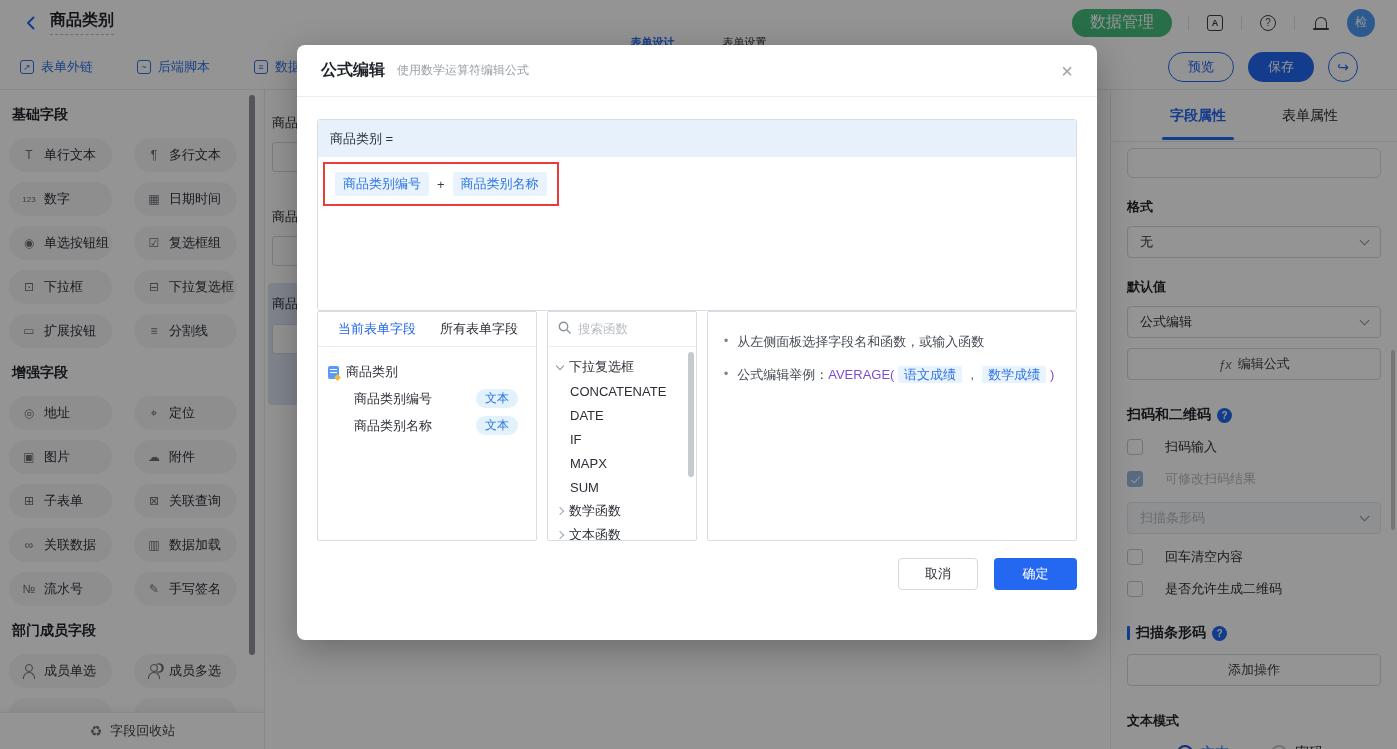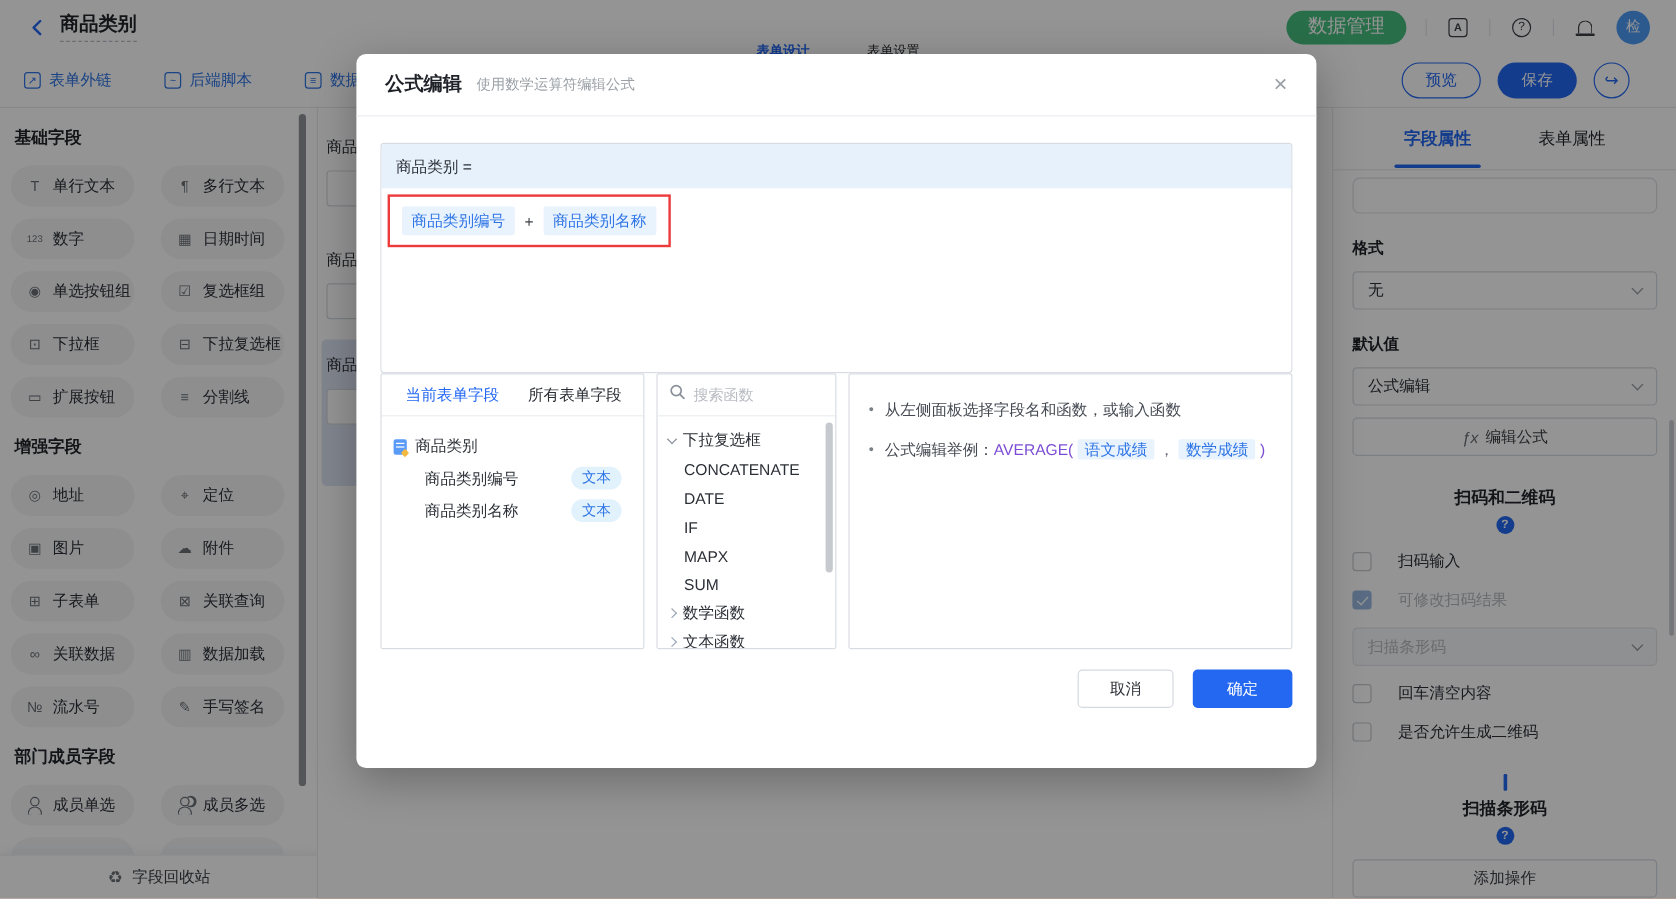--- a/index.html
+++ b/index.html
@@ -1,18 +1,18 @@
 <!DOCTYPE html>
 <html><head>
 <meta charset="utf-8">
 <style>
   * { margin:0; padding:0; box-sizing:border-box; }
   html,body { width:1397px; height:749px; }
   body { font-family:"Liberation Sans","DejaVu Sans",sans-serif; background:#fff; overflow:hidden; }
-  .app { position:relative; width:1397px; height:749px; background:#c2410c; }
+  .app { position:relative; width:1397px; height:749px; background:#c4b5fd; }
 
   
   .topbar { position:absolute; left:0; top:0; width:1397px; height:45px; background:#fff; display:flex; align-items:center; z-index:1; }
   .tb-left { display:flex; align-items:center; gap:10px; padding-left:22px; }
   .back-ic { width:18px; height:18px; display:flex; align-items:center; justify-content:center; cursor:pointer; }
   .app-title { font-size:16px; font-weight:bold; color:#1f2329; border-bottom:1px dashed #b9bdc4; padding-bottom:3px; }
   .tb-tabs { position:absolute; left:50%; transform:translateX(-50%); display:flex; gap:48px; }
   .tb-tab { font-size:11px; color:#1f2329; cursor:pointer;margin-top:40px; }
   .tb-tab.active { color:#2468f2; font-weight:bold; }
   .tb-right { position:absolute; right:0; top:0; height:45px; display:flex; align-items:center; gap:16px; padding-right:22px; }
@@ -67,21 +67,21 @@
   .rp-tab.active { color:#2468f2; font-weight:bold; }
   .rp-tab.active::after { content:""; position:absolute; left:-6px; right:-6px; bottom:0; height:3px; border-radius:2px; background:#2468f2; }
   .rp-body { padding:6px 16px 0 16px; }
   .rp-input { width:100%; height:30px; border:1px solid #dcdfe4; border-radius:6px; background:#fff; }
   .rp-label { font-size:13px; font-weight:bold; color:#1f2329; margin:20px 0 10px 0; }
   .rp-select { height:32px; border:1px solid #d5d9e0; border-radius:4px; background:#fff; display:flex; align-items:center; justify-content:space-between; padding:0 12px; font-size:13px; color:#2b2f36; cursor:pointer; }
   .rp-select.disabled { background:#f7f8fa; border-color:#e3e6ea; color:#b6bac0; cursor:default; }
   .chev { width:7px; height:7px; border-right:1.5px solid #8a9099; border-bottom:1.5px solid #8a9099; transform:rotate(45deg); margin-top:-3px; }
   .rp-btn { height:32px; border:1px solid #d5d9e0; border-radius:4px; background:#fff; display:flex; align-items:center; justify-content:center; gap:6px; font-size:13px; color:#3b3f45; margin-top:10px; cursor:pointer; }
   .fx-g { color:#6b7075; font-style:italic; font-size:13px; }
-  .rp-sect { display:flex; align-items:center; gap:6px; font-size:14px; font-weight:bold; color:#1f2329; margin:26px 0 12px 0;flex-direction:column; }
+  .rp-sect { display:flex; align-items:center; gap:6px; font-size:14px; font-weight:bold; color:#1f2329; margin:26px 0 12px 0; }
   .blue-bar { width:3px; height:14px; background:#2468f2; border-radius:1px; }
   .q-ic { width:15px; height:15px; border-radius:50%; background:#2468f2; color:#fff; font-size:10px; font-weight:bold; display:flex; align-items:center; justify-content:center; cursor:pointer; }
   .cb-row { display:flex; align-items:center; gap:22px; font-size:13px; color:#2b2f36; margin:14px 0; cursor:pointer; }
   .cb { width:16px; height:16px; border:1px solid #c6cacf; border-radius:3px; background:#fff; flex:none; }
   .cb.checked-dis { background:#9ab8e0; border-color:#9ab8e0; position:relative; }
   .cb.checked-dis::after { content:""; position:absolute; left:5px; top:2px; width:4px; height:8px; border-right:1.7px solid #fff; border-bottom:1.7px solid #fff; transform:rotate(42deg); }
   .cb-row.dis { color:#b6bac0; cursor:default; }
   .radio-row { display:flex; align-items:center; gap:42px; padding-left:50px; margin-top:14px; }
   .radio { display:flex; align-items:center; gap:8px; font-size:14px; cursor:pointer; }
   .rad { width:16px; height:16px; border-radius:50%; border:2px solid #c6cacf; background:#fff; flex:none; }

